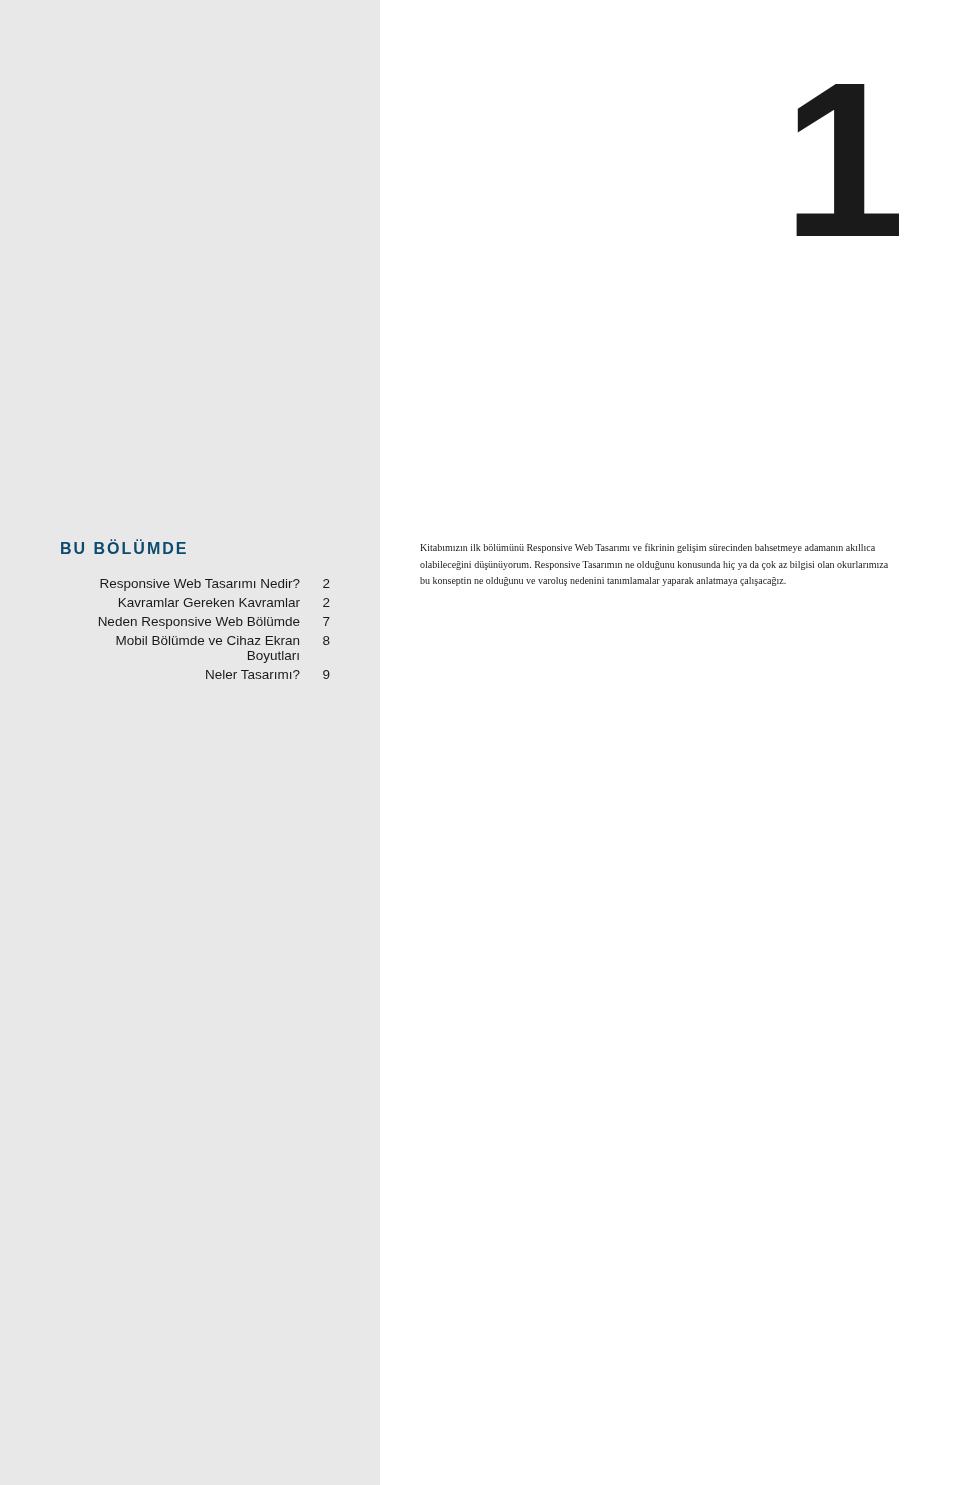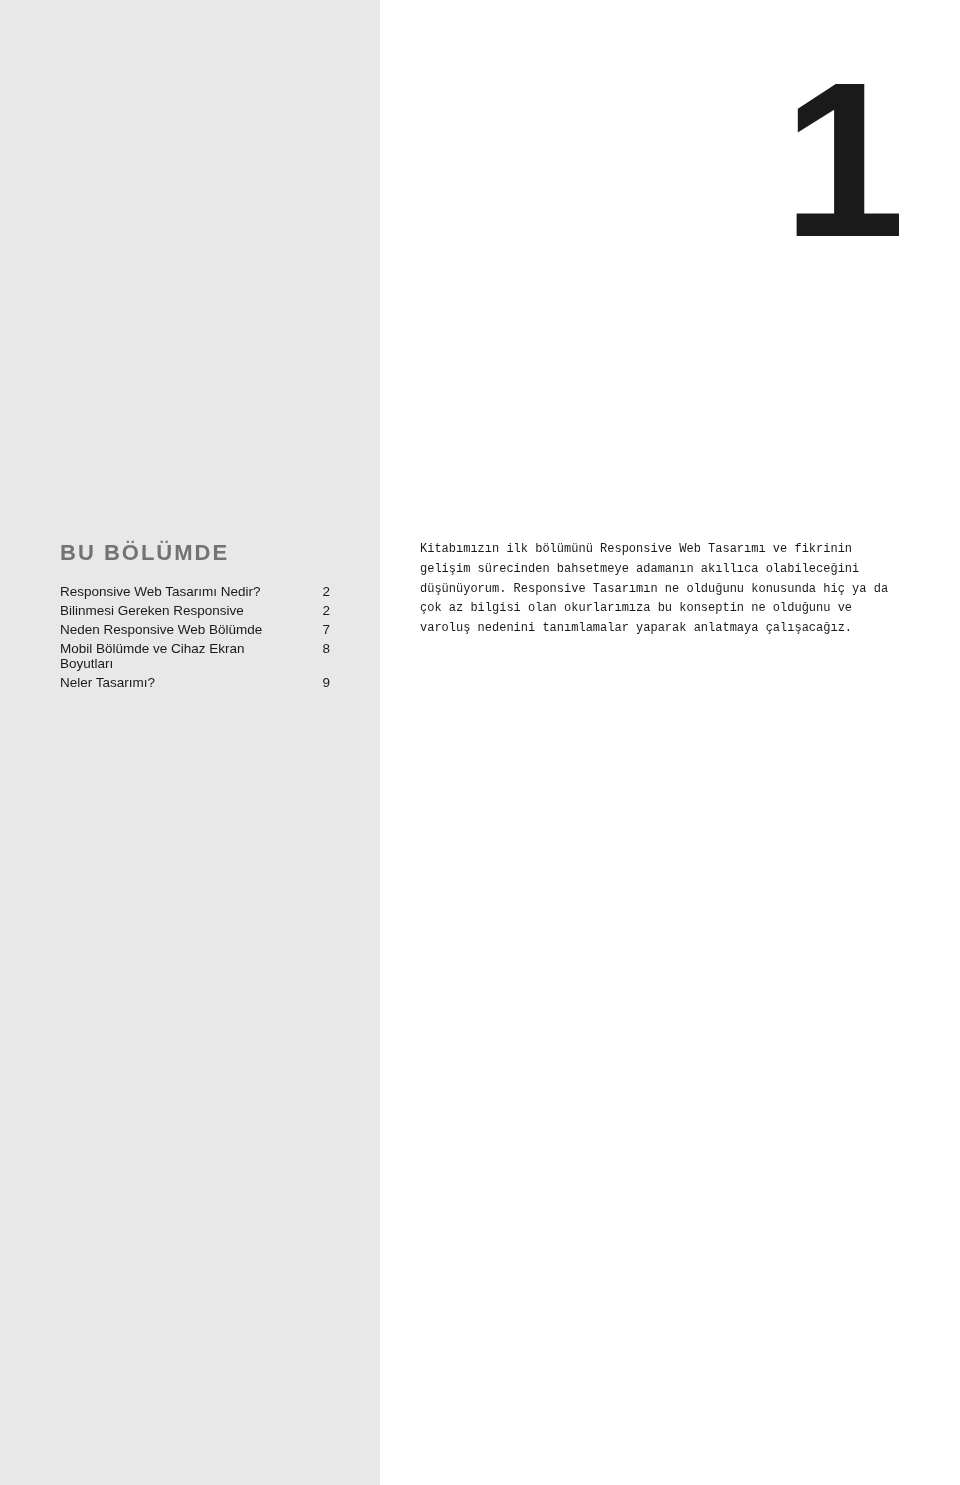--- a/index.html
+++ b/index.html
@@ -60,53 +60,54 @@
       font-size: 42px;
       font-weight: 900;
       color: #1a1a1a;
       line-height: 1.15;
       text-transform: uppercase;
       letter-spacing: 1px;
     }
 
     .bu-bolumde-title {
       font-family: Arial, Helvetica, sans-serif;
-      font-size: 22px;
+      font-size: 16px;
       font-weight: 900;
-      color: #737373;
+      color: #0c4a6e;
       text-transform: uppercase;
       letter-spacing: 2px;
       margin-bottom: 18px;
     }
 
     .toc-row {
       display: flex;
       justify-content: space-between;
       margin-bottom: 4px;
     }
 
     .toc-item-label {
       font-family: Arial, Helvetica, sans-serif;
       font-size: 13.5px;
       color: #1a1a1a;
       flex: 1;
+      text-align: right;
     }
 
     .toc-item-page {
       font-family: Arial, Helvetica, sans-serif;
       font-size: 13.5px;
       color: #1a1a1a;
       margin-left: 10px;
       min-width: 20px;
       text-align: right;
     }
 
     .description-text {
-      font-family: Liberation Mono, monospace;
-      font-size: 12px;
+      font-family: Liberation Serif, serif;
+      font-size: 10px;
       color: #1a1a1a;
       line-height: 1.65;
       margin-bottom: 18px;
     }
   </style>
 </head>
 <body>
 
 <div class="page-layout">
 
@@ -127,21 +128,21 @@
 <div style="position: absolute; top: 540px; left: 0; width: 960px; display: flex;">
 
   <div style="width: 380px; padding: 0 50px 0 60px;">
     <div class="bu-bolumde-title">Bu Bölümde</div>
     <div>
       <div class="toc-row">
         <span class="toc-item-label">Responsive Web Tasarımı Nedir?</span>
         <span class="toc-item-page">2</span>
       </div>
       <div class="toc-row">
-        <span class="toc-item-label">Bilinmesi Gereken Responsive</span>
+        <span class="toc-item-label">Kavramlar Gereken Kavramlar</span>
         <span class="toc-item-page">2</span>
       </div>
       <div class="toc-row">
         <span class="toc-item-label">Neden Responsive Web Bölümde</span>
         <span class="toc-item-page">7</span>
       </div>
       <div class="toc-row">
         <span class="toc-item-label">Mobil Bölümde ve Cihaz Ekran Boyutları</span>
         <span class="toc-item-page">8</span>
       </div>

